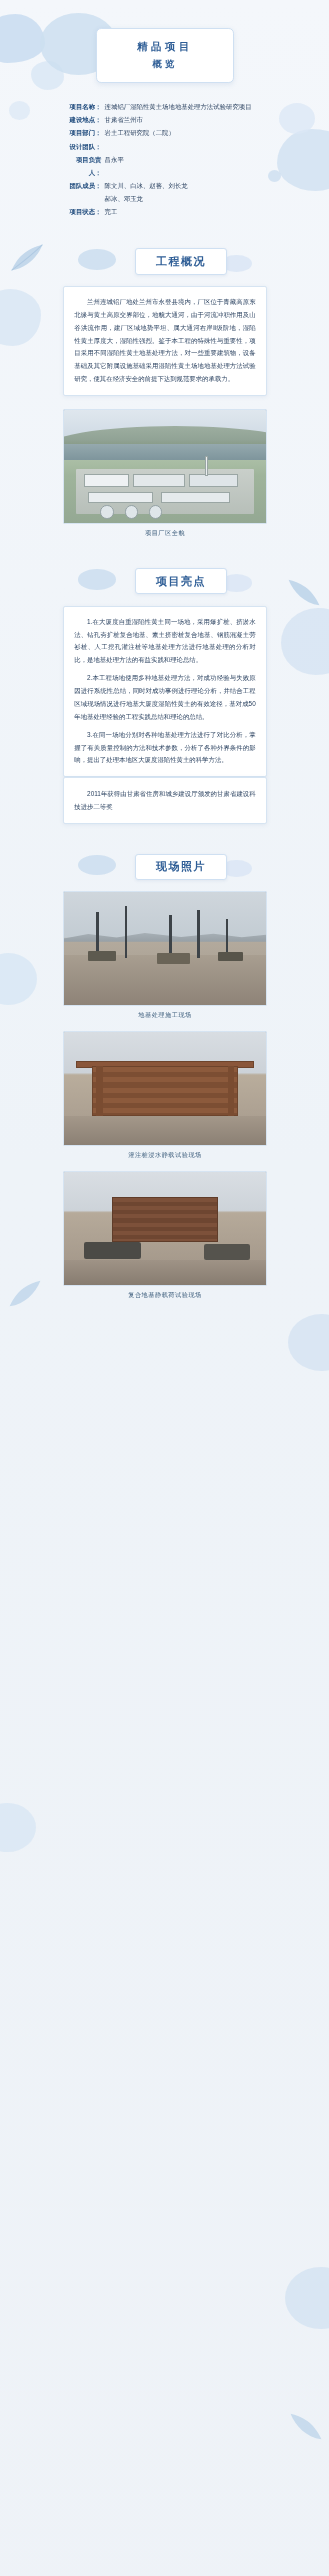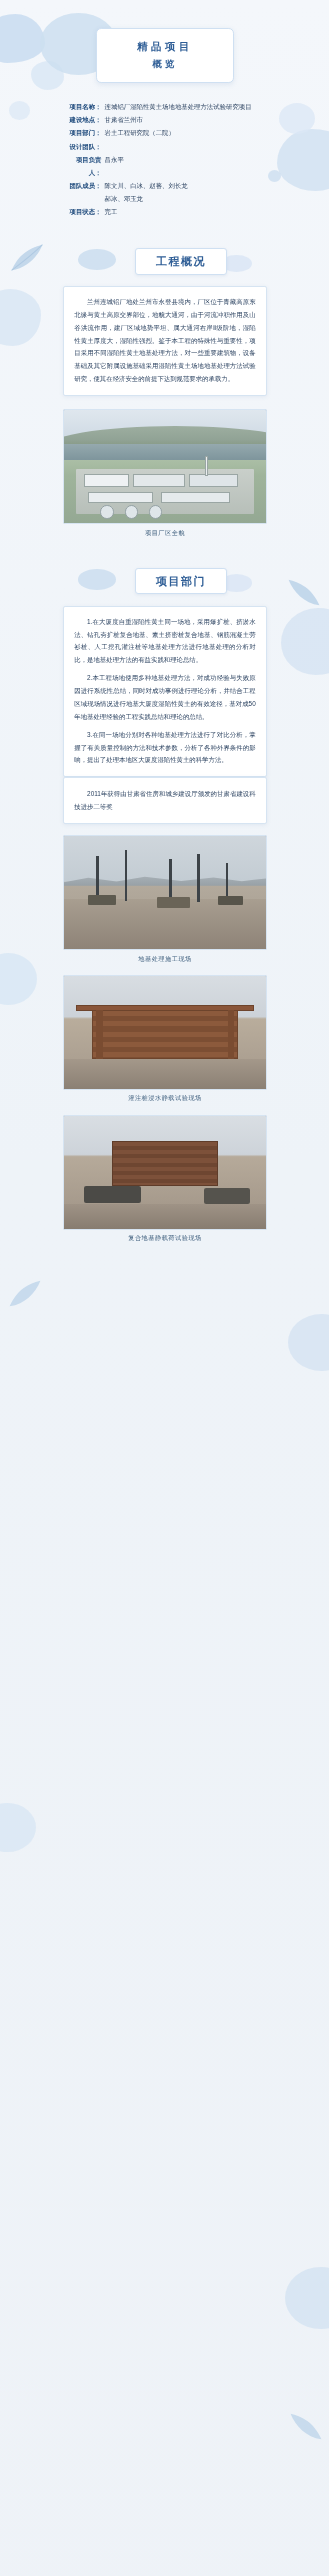--- a/index.html
+++ b/index.html
@@ -415,34 +415,39 @@
           <div class="tank t2"></div>
           <div class="tank t3"></div>
       </div>
     </div>
     <div class="caption">项目厂区全貌</div>
   </div>
 
   <div class="section-head">
     <div class="dec-left"></div>
     <div class="dec-right"></div>
-    <div class="pill">项目部门</div>
+    <div class="pill">项目亮点</div>
   </div>
 
   <div class="card">
     <p>1.在大厦度自重湿陷性黄土同一场地，采用爆扩桩、挤淤水法、钻孔夯扩桩复合地基、素土挤密桩复合地基、钢筋混凝土劳衫桩、人工挖孔灌注桩等地基处理方法进行地基处理的分析对比，是地基处理方法的有益实践和理论总结。</p>
     <p>2.本工程场地使用多种地基处理方法，对成功经验与失败原因进行系统性总结，同时对成功事例进行理论分析，并结合工程区域现场情况进行地基大厦度湿陷性黄土的有效途径，基对成50年地基处理经验的工程实践总结和理论的总结。</p>
     <p>3.在同一场地分别对各种地基处理方法进行了对比分析，掌握了有关质量控制的方法和技术参数，分析了各种外界条件的影响，提出了处理本地区大厦度湿陷性黄土的科学方法。</p>
   </div>
 
 
   <div class="card award-card">
     <p>2011年获得由甘肃省住房和城乡建设厅颁发的甘肃省建设科技进步二等奖</p>
   </div>
 
+  <div class="section-head">
+    <div class="dec-left"></div>
+    <div class="dec-right"></div>
+    <div class="pill">现场照片</div>
+  </div>
 
   <div class="photo-list">
 
     <div class="figure">
       <div class="imgbox">
         <div class="scene scene-site">
           <div class="ridge"></div>
           <div class="ground"></div>
           <div class="rig g1"></div>
             <div class="rig g2"></div>

